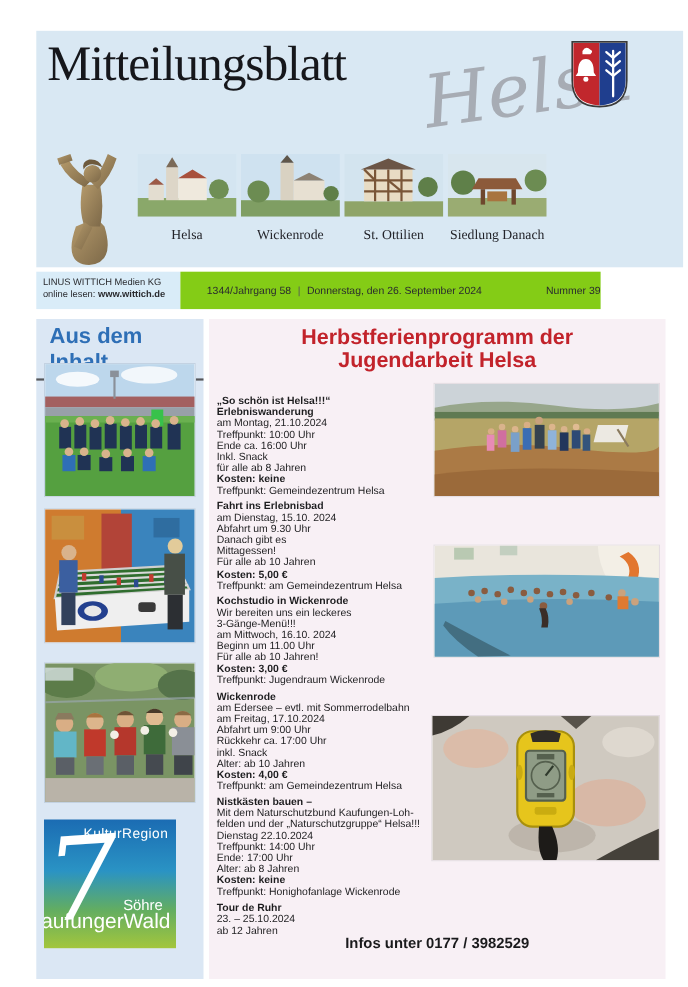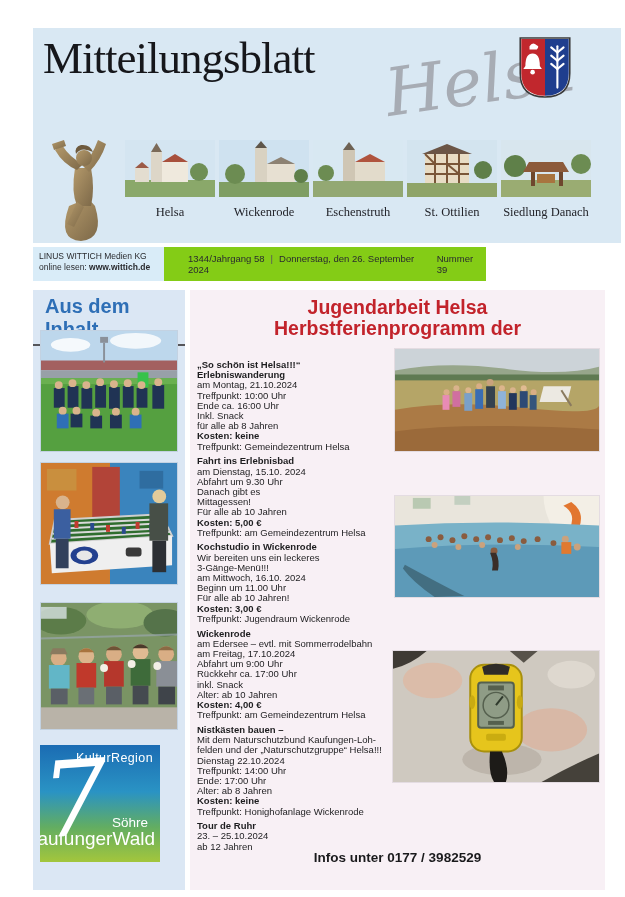--- a/index.html
+++ b/index.html
@@ -11,21 +11,21 @@
   .mast-title { position:absolute; left:10px; top:4px; font-family:"Liberation Serif", serif; font-size:45px; font-weight:400; color:#16171b; letter-spacing:-1px; white-space:nowrap; }
   .mast-sub { position:absolute; left:97px; top:57px; font-family:"Liberation Serif", serif; font-size:21px; color:#26272b; white-space:nowrap; }
   .mast-script { position:absolute; left:352px; top:14px; font-family:"DejaVu Serif", serif; font-style:italic; font-size:66px; color:#a7acb4; transform:rotate(-8deg); white-space:nowrap; z-index:3; }
   .coat { position:absolute; left:484px; top:8px; z-index:4; }
   .statue { position:absolute; left:2px; top:86px; z-index:2; }
   .photo-strip { position:absolute; left:92px; top:112px; display:flex; gap:4px; }
   .photo-strip figure { width:90px; text-align:center; }
   .photo-strip figcaption { margin-top:4px; font-family:"Liberation Serif", serif; font-size:12.5px; color:#23242a; white-space:nowrap; }
 
   
-  .infobar { position:absolute; left:33px; top:247px; width:453px; height:34px; display:flex; }
+  .infobar { position:absolute; left:33px; top:247px; width:513px; height:34px; display:flex; }
   .info-left { width:131px; background:#d9ecf8; padding:4px 0 0 6px; font-size:8.5px; line-height:11px; color:#2a2b2f; }
   .info-left b { font-weight:700; }
   .info-right { flex:1; background:#84cc16; display:flex; align-items:center; justify-content:space-between; padding:0 0 0 24px; font-size:9.5px; color:#2a2b2f; }
   .info-right .sep { margin:0 6px; color:#55565a; }
 
   
   .sidebar { position:absolute; left:33px; top:290px; width:152px; height:600px; background:#dbe7f4; }
   .sb-heading { padding:5px 0 3px 12px; font-size:20px; font-weight:700; color:#2e6fb6; border-bottom:2px solid #55565a; }
   .sb-photo { position:absolute; left:7px; width:138px; border:1px solid #c3d2e2; background:#fff; }
   .sb-photo.p1 { top:40px; height:122px; }
@@ -115,32 +115,20 @@
           <rect width="90" height="57" fill="#cfe2f0"></rect>
             <rect y="42" width="90" height="15" fill="#7f9e63"></rect>
           <rect x="36" y="8" width="12" height="34" fill="#d9d2c2"></rect>
           <polygon points="36,8 42,1 48,8" fill="#5f564a"></polygon>
           <rect x="48" y="24" width="28" height="18" fill="#e7e0d2"></rect>
           <polygon points="48,24 62,17 76,24" fill="#8d8273"></polygon>
           <circle cx="16" cy="34" r="10" fill="#6c8c52"></circle>
             <circle cx="82" cy="36" r="7" fill="#5f7f49"></circle>
         </svg>
         <figcaption>Wickenrode</figcaption>
-      </figure>
-      <figure>
-        <svg width="90" height="57" viewBox="0 0 90 57">
-          <rect width="90" height="57" fill="#d8e8f2"></rect>
-            <rect y="41" width="90" height="16" fill="#93a873"></rect>
-          <rect x="30" y="10" width="12" height="31" fill="#cfc6b4"></rect>
-          <polygon points="30,10 36,2 42,10" fill="#6e6253"></polygon>
-          <rect x="42" y="22" width="30" height="19" fill="#e2dbcb"></rect>
-          <polygon points="42,22 57,14 72,22" fill="#b0543e"></polygon>
-          <circle cx="13" cy="33" r="8" fill="#6c8c52"></circle>
-        </svg>
-        <figcaption>Eschenstruth</figcaption>
       </figure>
       <figure>
         <svg width="90" height="57" viewBox="0 0 90 57">
           <rect width="90" height="57" fill="#d3e4ef"></rect>
             <rect y="43" width="90" height="14" fill="#8fa468"></rect>
           <rect x="18" y="14" width="44" height="29" fill="#e8dcc4"></rect>
           <polygon points="15,14 40,4 65,14" fill="#6b5546"></polygon>
           <g stroke="#7a5638" stroke-width="2">
             <line x1="18" y1="24" x2="62" y2="24"></line>
               <line x1="18" y1="34" x2="62" y2="34"></line>
@@ -304,22 +292,22 @@
     <div class="kultur-logo">
       <span class="kl-seven">7</span>
       <span class="kl-region">KulturRegion</span>
       <span class="kl-line1">Söhre</span>
       <span class="kl-line2">KaufungerWald</span>
     </div>
   </aside>
 
   <main class="main">
     <div class="main-heading">
+      <div>Herbstferienprogramm der</div>
       <div>Jugendarbeit Helsa</div>
-      <div>Herbstferienprogramm der</div>
     </div>
 
     <div class="program-list">
         <div class="program-item">
           <div class="pline bold">„So schön ist Helsa!!!“</div>
           <div class="pline bold">Erlebniswanderung</div>
           <div class="pline">am Montag, 21.10.2024</div>
           <div class="pline">Treffpunkt: 10:00 Uhr</div>
           <div class="pline">Ende ca. 16:00 Uhr</div>
           <div class="pline">Inkl. Snack</div>

